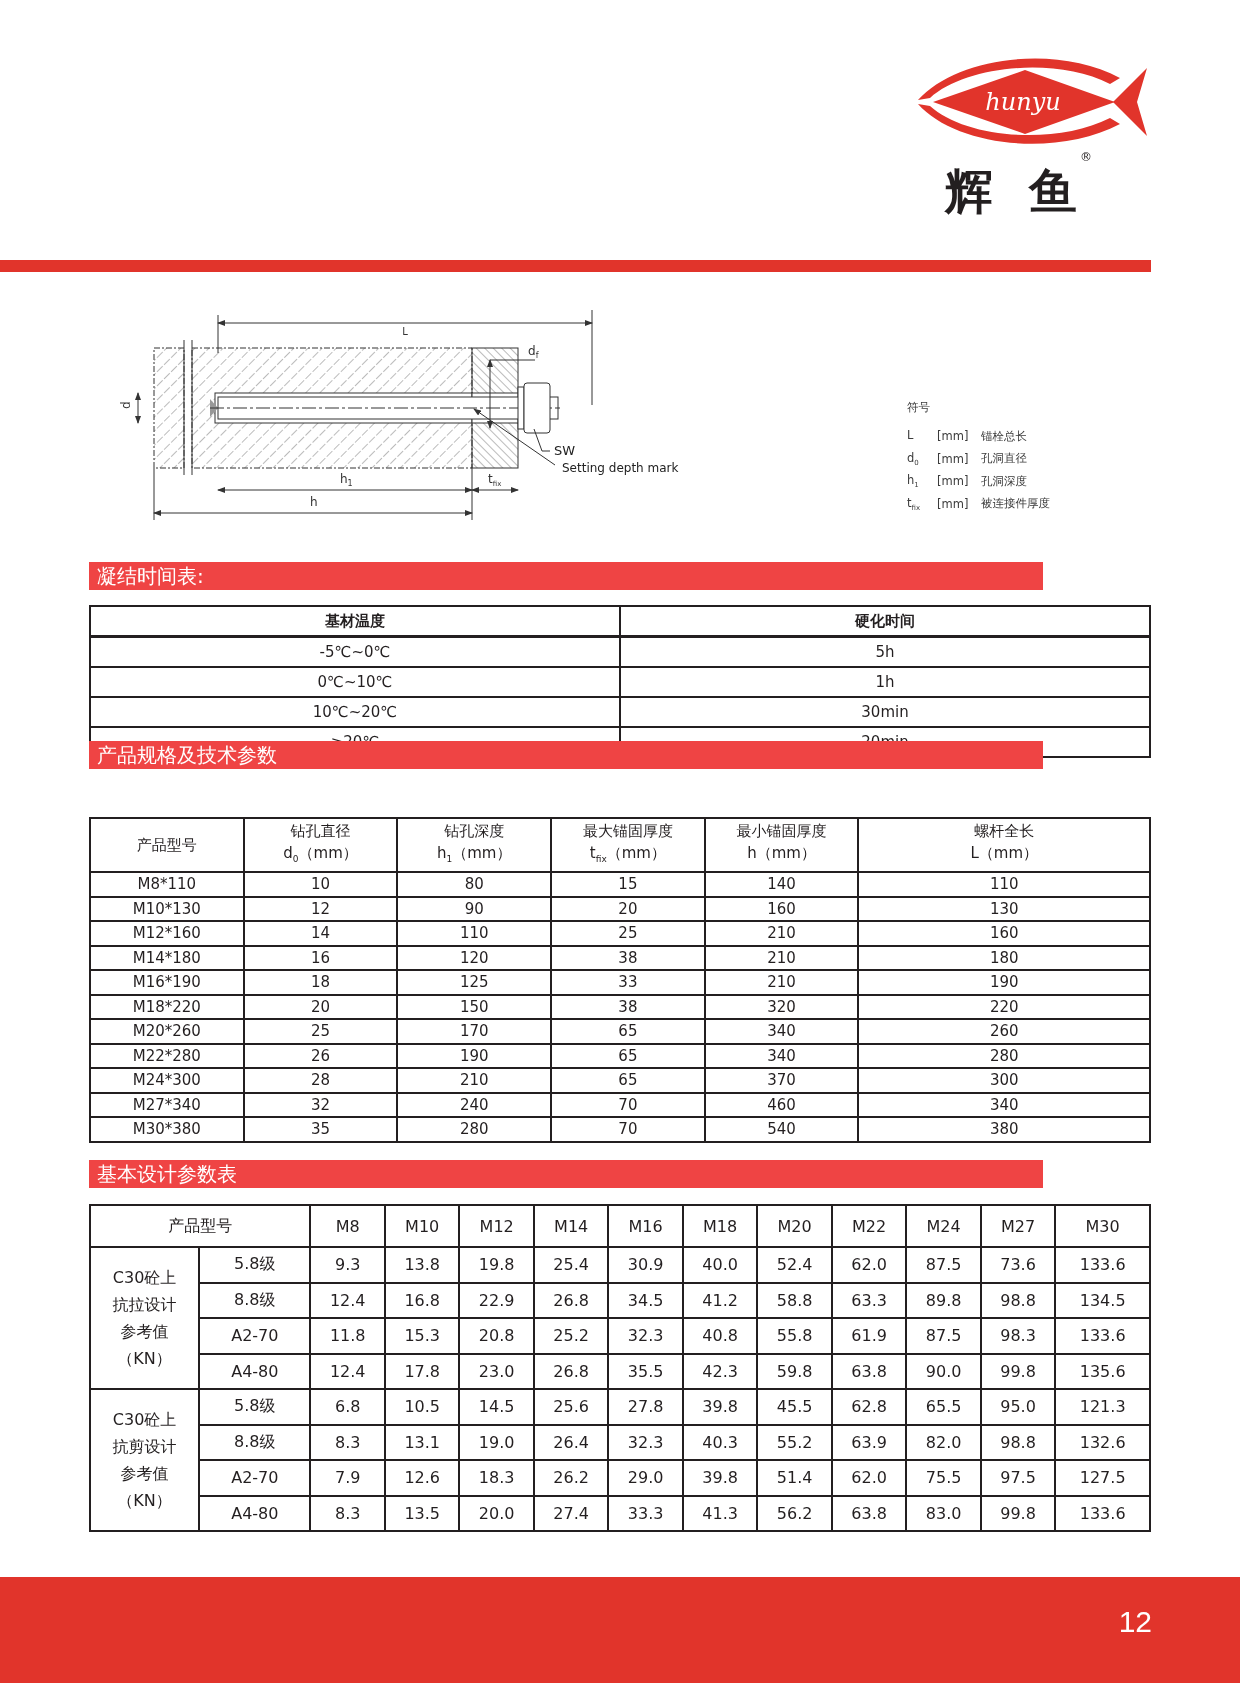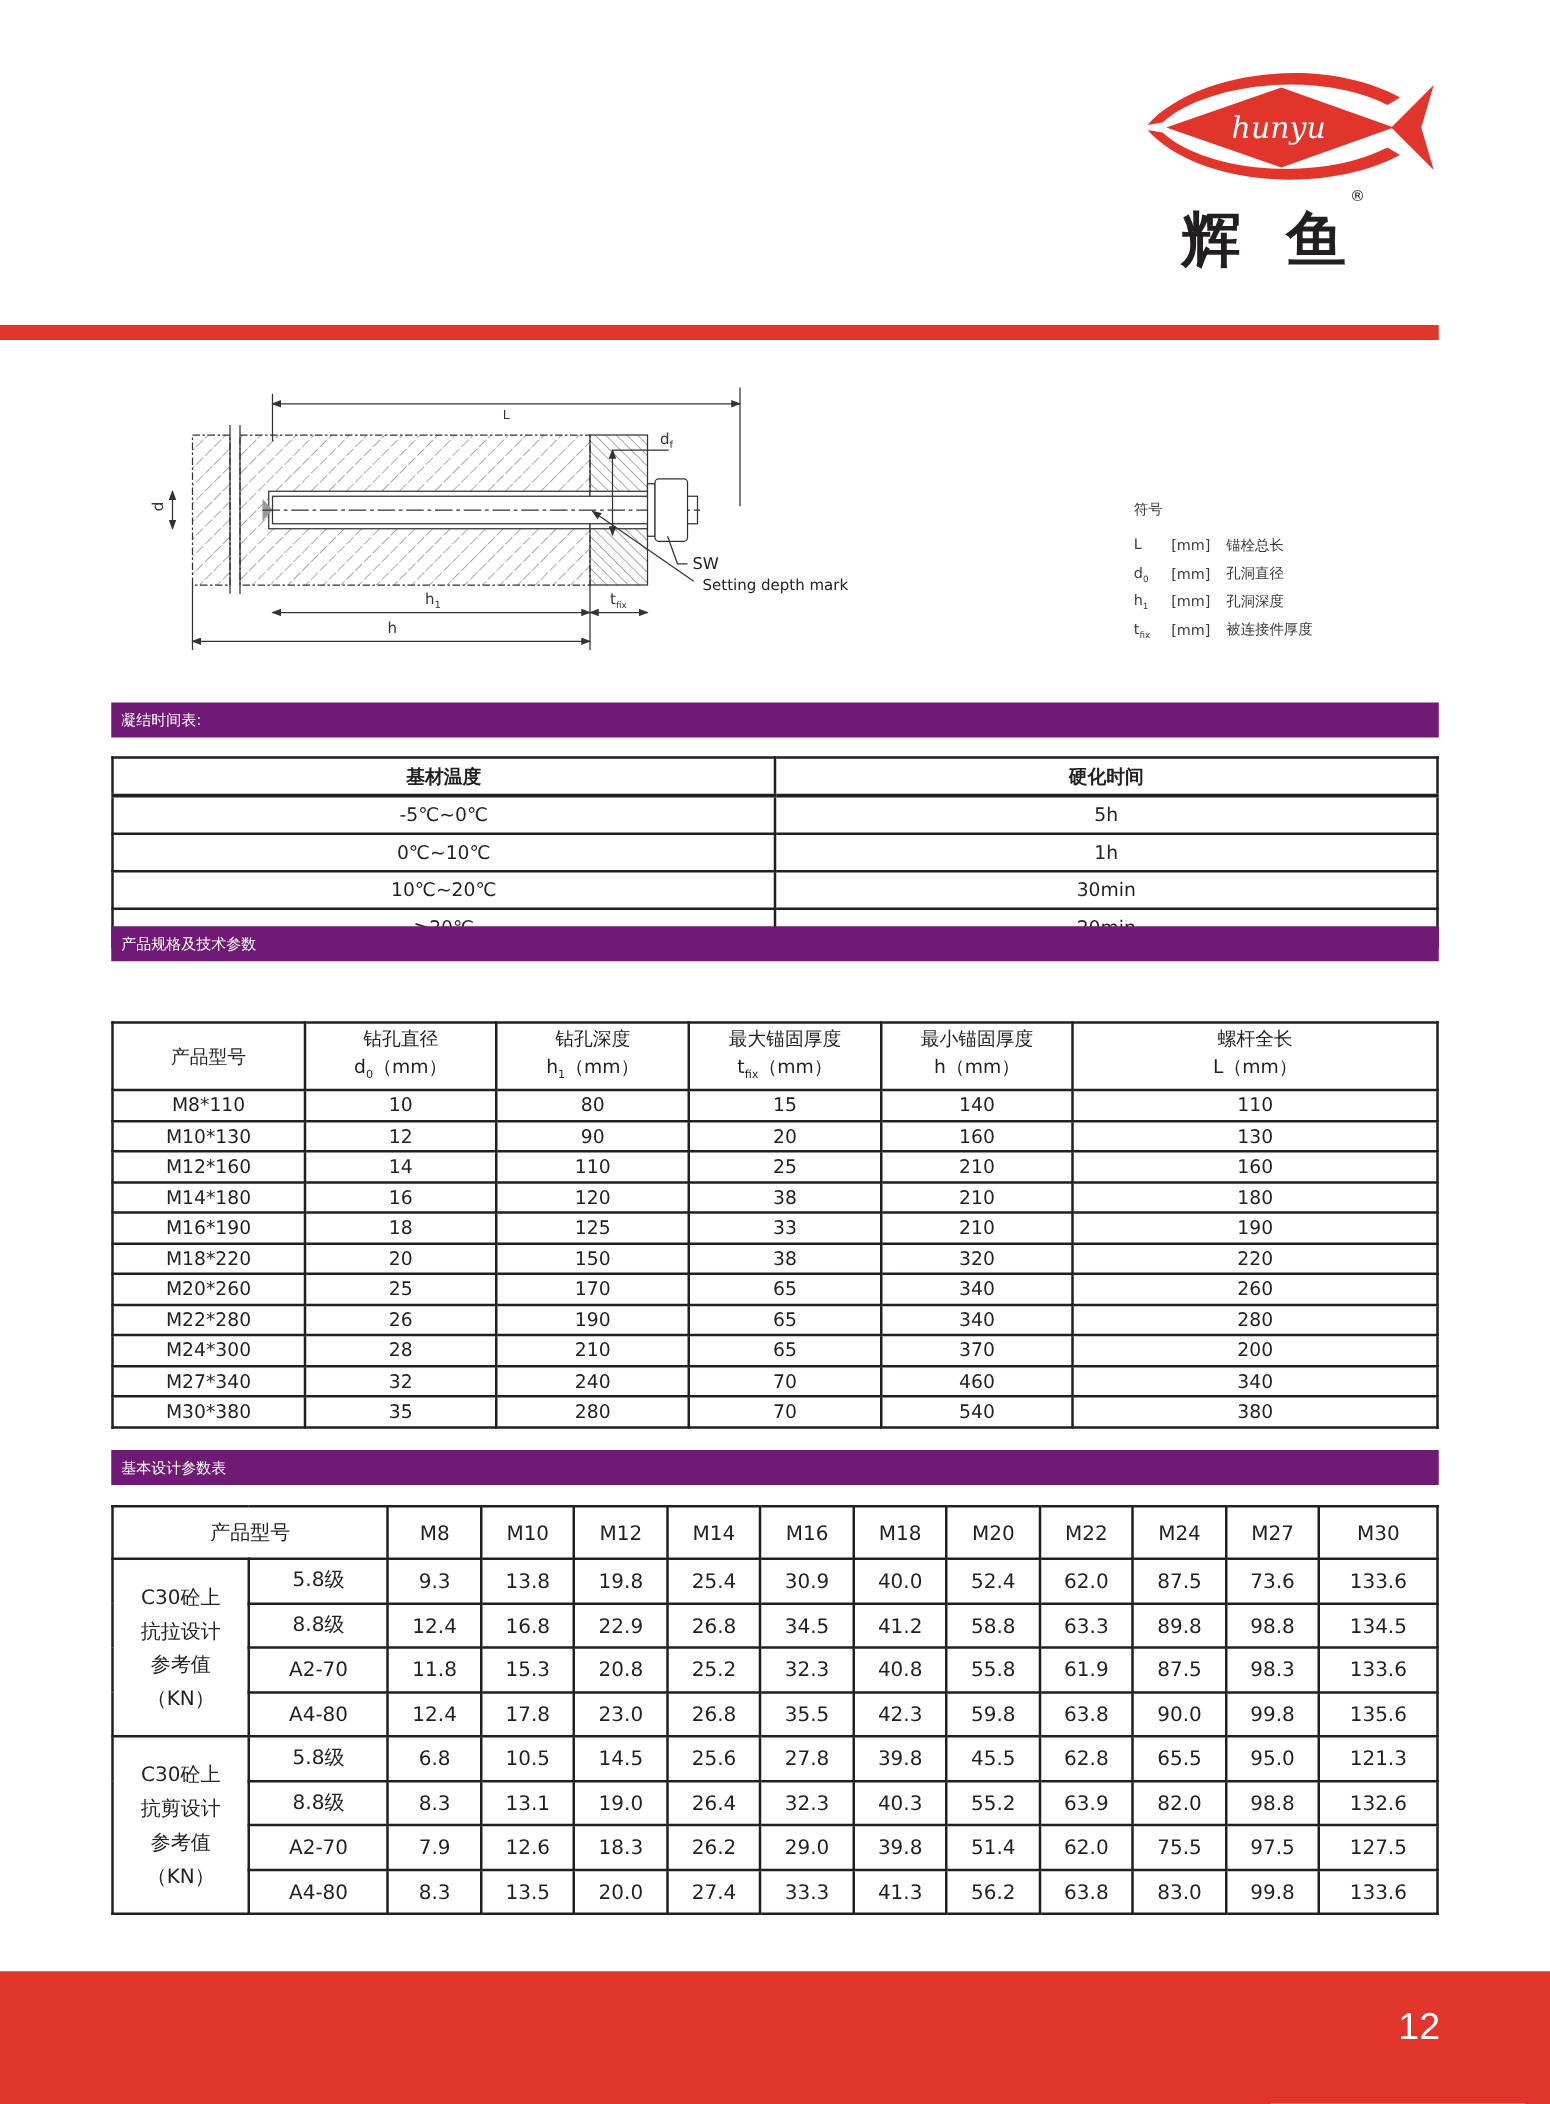--- a/index.html
+++ b/index.html
@@ -23,22 +23,22 @@
   
   #legend { left:907px; top:400px; width:240px; font-size:11.5px; color:#3b3b3b; font-family:"DejaVu Sans",sans-serif; }
   #legend .title { margin-bottom:10px; }
   #legend .row { display:flex; height:22.5px; align-items:center; }
   #legend .sym { width:30px; }
   #legend .unit { width:44px; }
   #legend sub { font-size:7px; }
 
   
   .section-bar {
-    position:absolute; left:89px; width:1062px; height:28px; background:#701a75;
-    color:#ffffff; font-size:12px; line-height:28px; padding-left:8px; box-sizing:border-box;
+    position:absolute; left:89px; width:954px; height:28px; background:#ef4444;
+    color:#ffffff; font-size:20px; line-height:28px; padding-left:8px; box-sizing:border-box;
   }
 
   table { border-collapse:collapse; position:absolute; font-family:"DejaVu Sans","Liberation Sans",sans-serif; color:#231f20; }
   td, th { border:2px solid #231f20; text-align:center; padding:0; font-weight:normal; }
   th { font-size:15px; }
 
   #setting-table { left:89px; top:605px; width:1062px; font-size:15px; }
   #setting-table th, #setting-table td { height:28px; }
   #setting-table th { border-bottom-width:3px;font-weight:bold; }
 
@@ -286,21 +286,21 @@
         <td>65</td>
         <td>340</td>
         <td>280</td>
       </tr>
       <tr>
         <td>M24*300</td>
         <td>28</td>
         <td>210</td>
         <td>65</td>
         <td>370</td>
-        <td>200</td>
+        <td>300</td>
       </tr>
       <tr>
         <td>M27*340</td>
         <td>32</td>
         <td>240</td>
         <td>70</td>
         <td>460</td>
         <td>340</td>
       </tr>
       <tr>

